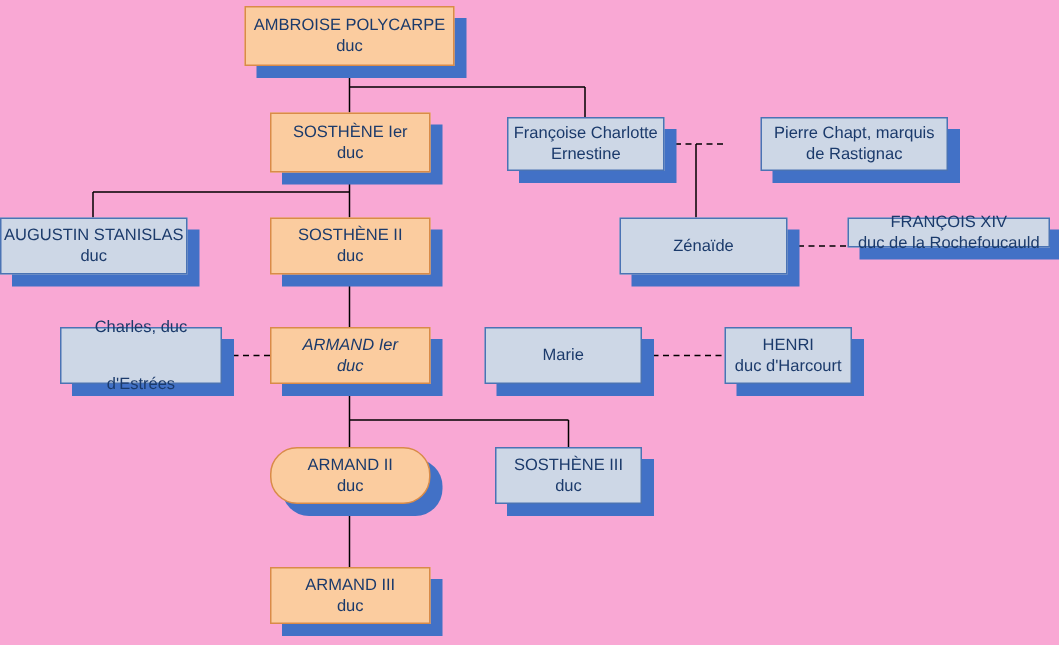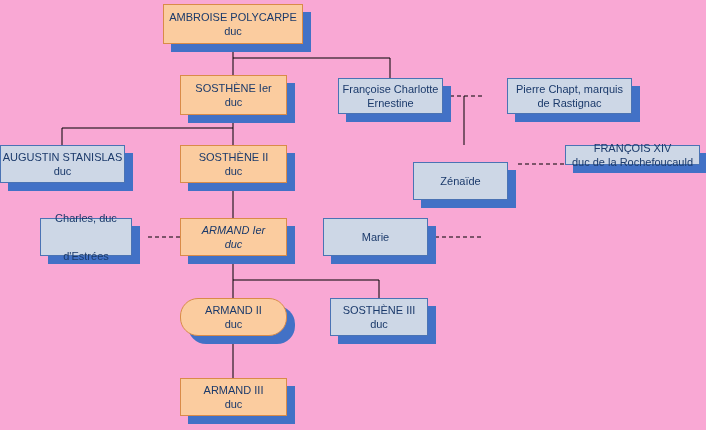--- a/index.html
+++ b/index.html
@@ -102,43 +102,47 @@
   <div class="node relative" style="left:0px; top:145px; width:125px; height:38px;">
     <div class="l1">AUGUSTIN STANISLAS</div>
     <div class="l2">duc</div>
   </div>
 
   <div class="node duke" style="left:180px; top:145px; width:107px; height:38px;">
     <div class="l1">SOSTHÈNE II</div>
     <div class="l2">duc</div>
   </div>
 
-  <div class="node relative" style="left:413px; top:162px; width:95px; height:38px;">
+  <div class="node relative" style="left:413px; top:145px; width:112px; height:38px;">
     <div class="l1">Zénaïde</div>
   </div>
 
   <div class="node relative" style="left:565px; top:145px; width:135px; height:20px;">
     <div class="l1">FRANÇOIS XIV</div>
     <div class="l2">duc de la Rochefoucauld</div>
   </div>
 
-  <div class="node relative" style="left:40px; top:218px; width:92px; height:38px;gap:24px;">
+  <div class="node relative" style="left:40px; top:218px; width:108px; height:38px;gap:24px;">
     <div class="l1">Charles, duc</div>
     <div class="l2">d'Estrées</div>
   </div>
 
   <div class="node duke" style="left:180px; top:218px; width:107px; height:38px;font-style:italic;">
     <div class="l1">ARMAND Ier</div>
     <div class="l2">duc</div>
   </div>
 
   <div class="node relative" style="left:323px; top:218px; width:105px; height:38px;">
     <div class="l1">Marie</div>
   </div>
 
+  <div class="node relative" style="left:483px; top:218px; width:85px; height:38px;">
+    <div class="l1">HENRI</div>
+    <div class="l2">duc d'Harcourt</div>
+  </div>
 
   <div class="node duke" style="left:180px; top:298px; width:107px; height:38px;border-radius:18px;">
     <div class="l1">ARMAND II</div>
     <div class="l2">duc</div>
   </div>
 
   <div class="node relative" style="left:330px; top:298px; width:98px; height:38px;">
     <div class="l1">SOSTHÈNE III</div>
     <div class="l2">duc</div>
   </div>

